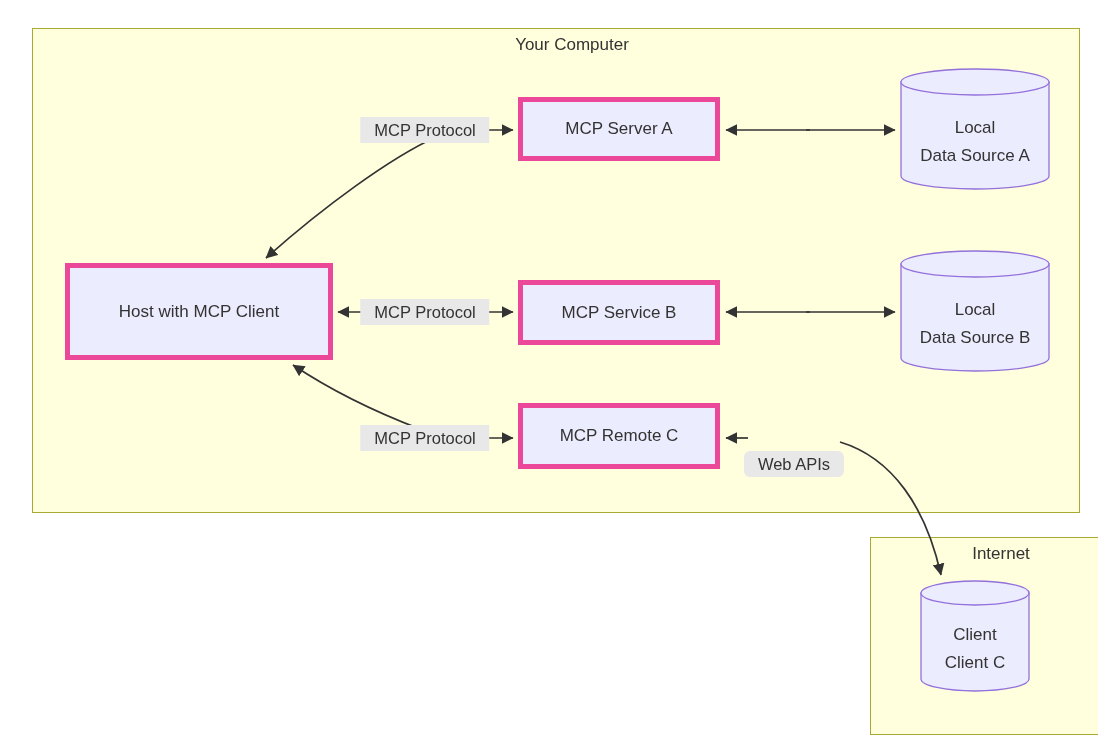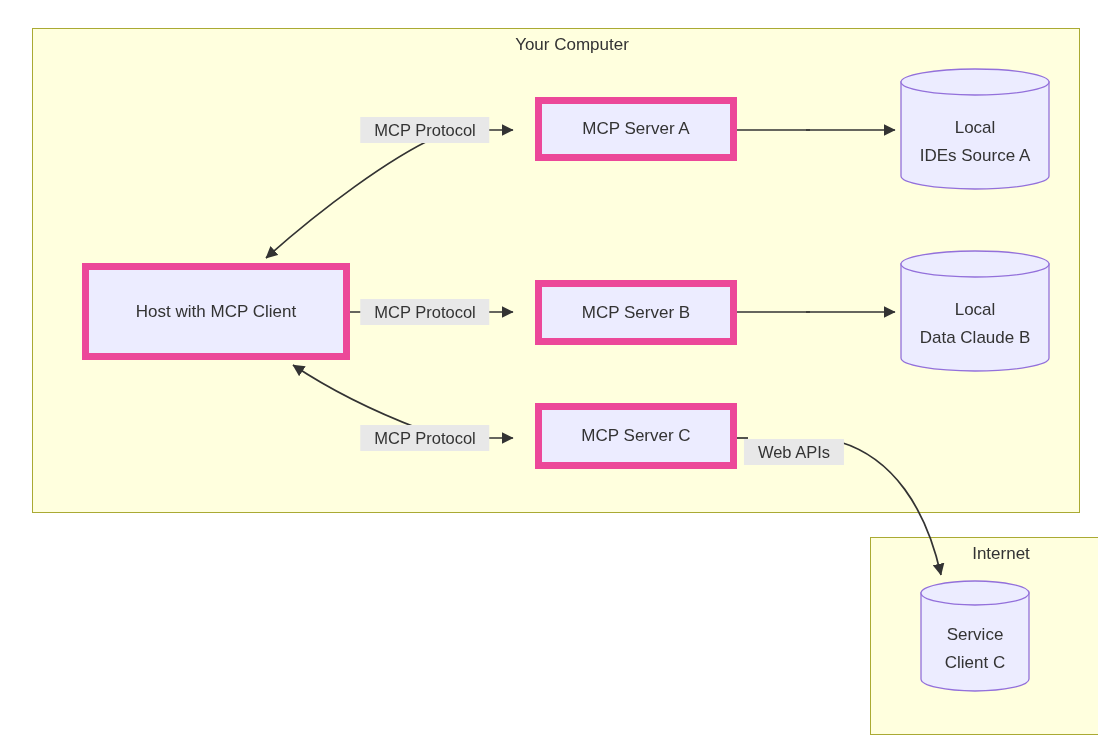--- a/index.html
+++ b/index.html
@@ -28,32 +28,31 @@
     top: 6px;
     left: 16px;
     width: 100%;
     text-align: center;
     font-size: 17px;
     color: #333333;
   }
   .node {
     position: absolute;
     background: #ececff;
-    border: 7px solid #ec4899;
+    border: 5px solid #ec4899;
     box-sizing: border-box;
     display: flex;
     flex-direction: column;
     align-items: center;
     justify-content: center;
     text-align: center;
     font-size: 17px;
     line-height: 28px;
     color: #333333;
     z-index: 3;
-    margin-left: 17px;
   }
   .cylinder {
     position: absolute;
     z-index: 3;
   }
   .cylinder svg {
     position: absolute;
     left: 0;
     top: 0;
   }
@@ -134,57 +133,57 @@
   </svg>
 
   <div class="node" style="left:65px; top:263px; width:268px; height:97px;">
     <div>Host with MCP Client</div>
   </div>
 
   <div class="node" style="left:518px; top:97px; width:202px; height:64px;">
     <div>MCP Server A</div>
   </div>
   <div class="node" style="left:518px; top:280px; width:202px; height:65px;">
-    <div>MCP Server B</div>
+    <div>MCP Service B</div>
   </div>
   <div class="node" style="left:518px; top:403px; width:202px; height:66px;">
-    <div>MCP Server C</div>
+    <div>MCP Remote C</div>
   </div>
 
   <div class="cylinder" style="left:900px; top:68px; width:150px; height:122px;">
     <svg width="150" height="122" viewBox="0 0 150 122">
       <path d="M1,14 L1,108 A74,13 0 0 0 149,108 L149,14 Z" fill="#ececff" stroke="#9370db" stroke-width="1.3"></path>
       <ellipse cx="75" cy="14" rx="74" ry="13" fill="#ececff" stroke="#9370db" stroke-width="1.3"></ellipse>
     </svg>
     <div class="cyl-text">
       <div>Local</div>
-      <div>IDEs Source A</div>
+      <div>Data Source A</div>
     </div>
   </div>
 
   <div class="cylinder" style="left:900px; top:250px; width:150px; height:122px;">
     <svg width="150" height="122" viewBox="0 0 150 122">
       <path d="M1,14 L1,108 A74,13 0 0 0 149,108 L149,14 Z" fill="#ececff" stroke="#9370db" stroke-width="1.3"></path>
       <ellipse cx="75" cy="14" rx="74" ry="13" fill="#ececff" stroke="#9370db" stroke-width="1.3"></ellipse>
     </svg>
     <div class="cyl-text">
       <div>Local</div>
-      <div>Data Claude B</div>
+      <div>Data Source B</div>
     </div>
   </div>
 
   <div class="cylinder" style="left:920px; top:580px; width:110px; height:112px;">
     <svg width="110" height="112" viewBox="0 0 110 112">
       <path d="M1,13 L1,99 A54,12 0 0 0 109,99 L109,13 Z" fill="#ececff" stroke="#9370db" stroke-width="1.3"></path>
       <ellipse cx="55" cy="13" rx="54" ry="12" fill="#ececff" stroke="#9370db" stroke-width="1.3"></ellipse>
     </svg>
     <div class="cyl-text">
-      <div>Service</div>
+      <div>Client</div>
       <div>Client C</div>
     </div>
   </div>
 
   <div class="edge-label" style="left:425px; top:130px;">MCP Protocol</div>
   <div class="edge-label" style="left:425px; top:312px;">MCP Protocol</div>
   <div class="edge-label" style="left:425px; top:438px;">MCP Protocol</div>
-  <div class="edge-label" style="left:794px; top:452px;">Web APIs</div>
+  <div class="edge-label" style="left:794px; top:464px;border-radius:6px;">Web APIs</div>
 
 </div>
 
 </body></html>

